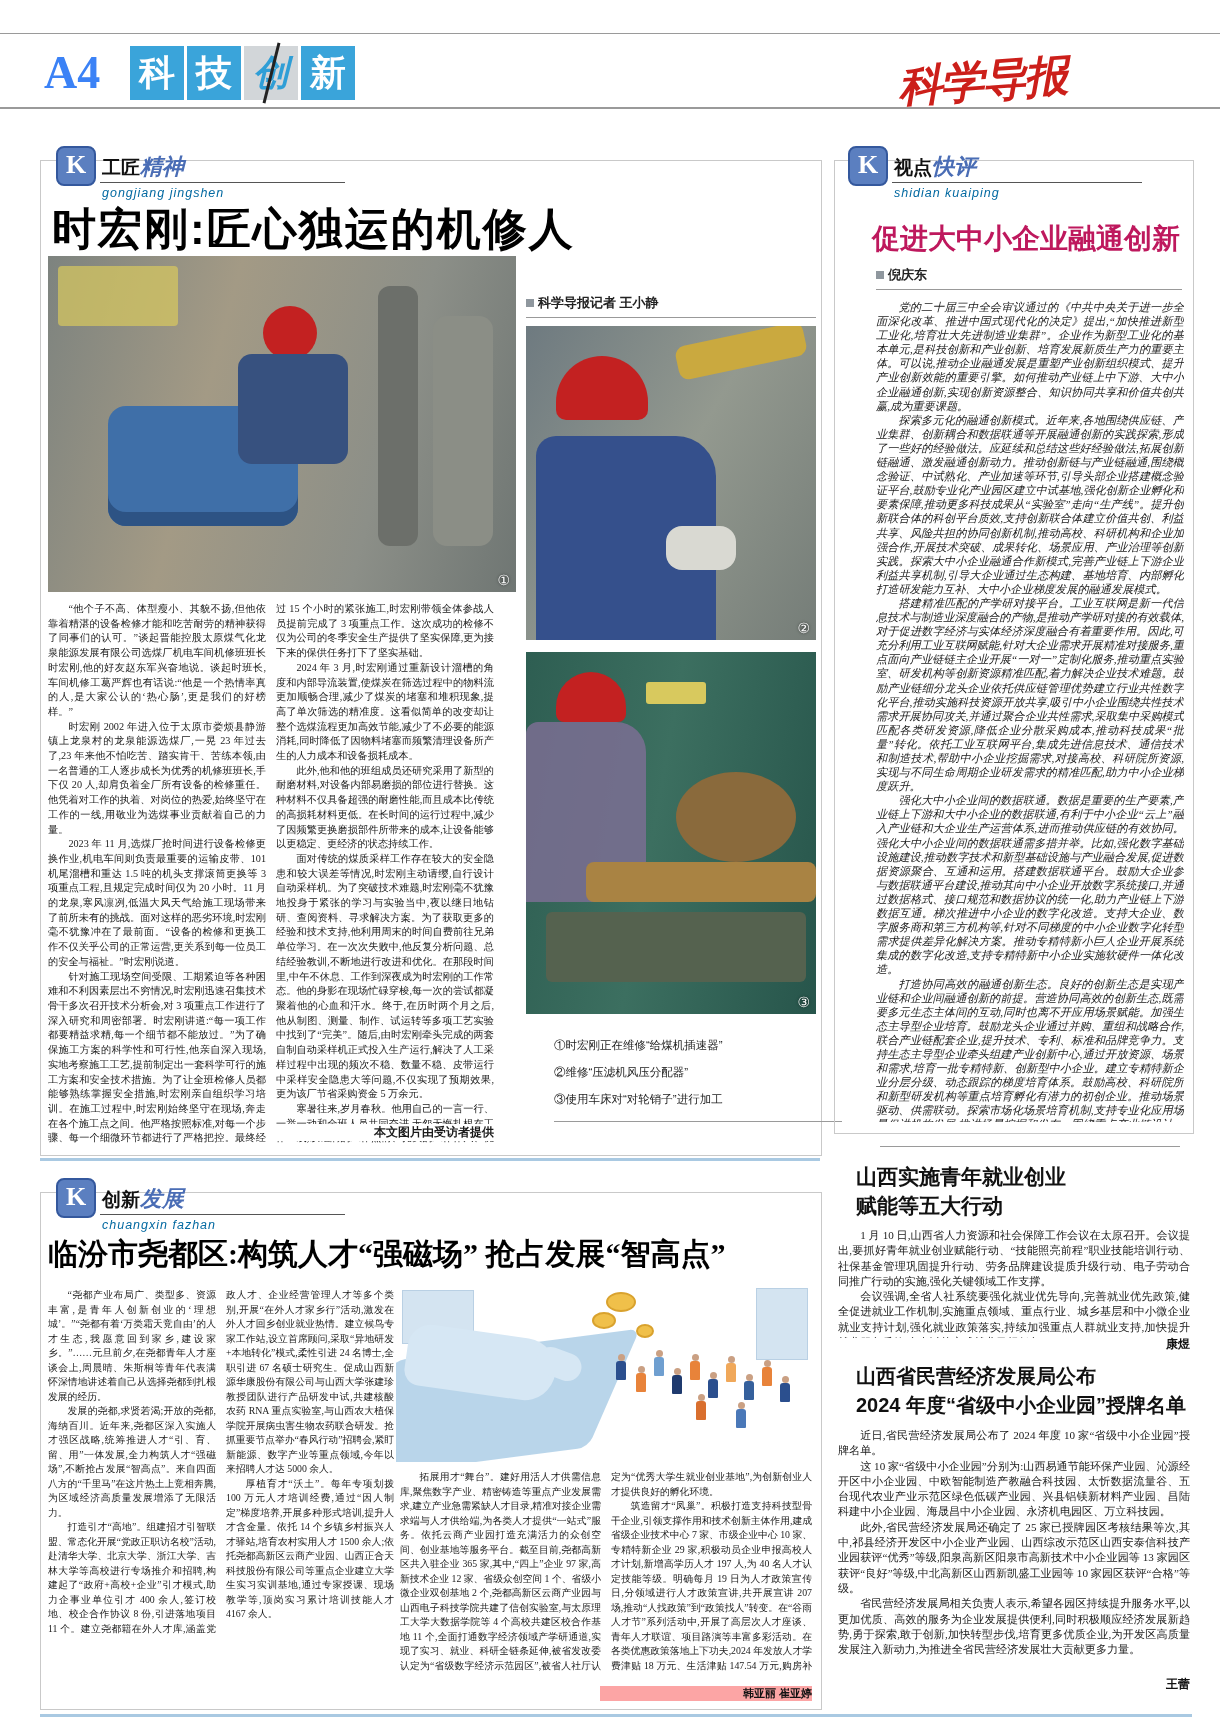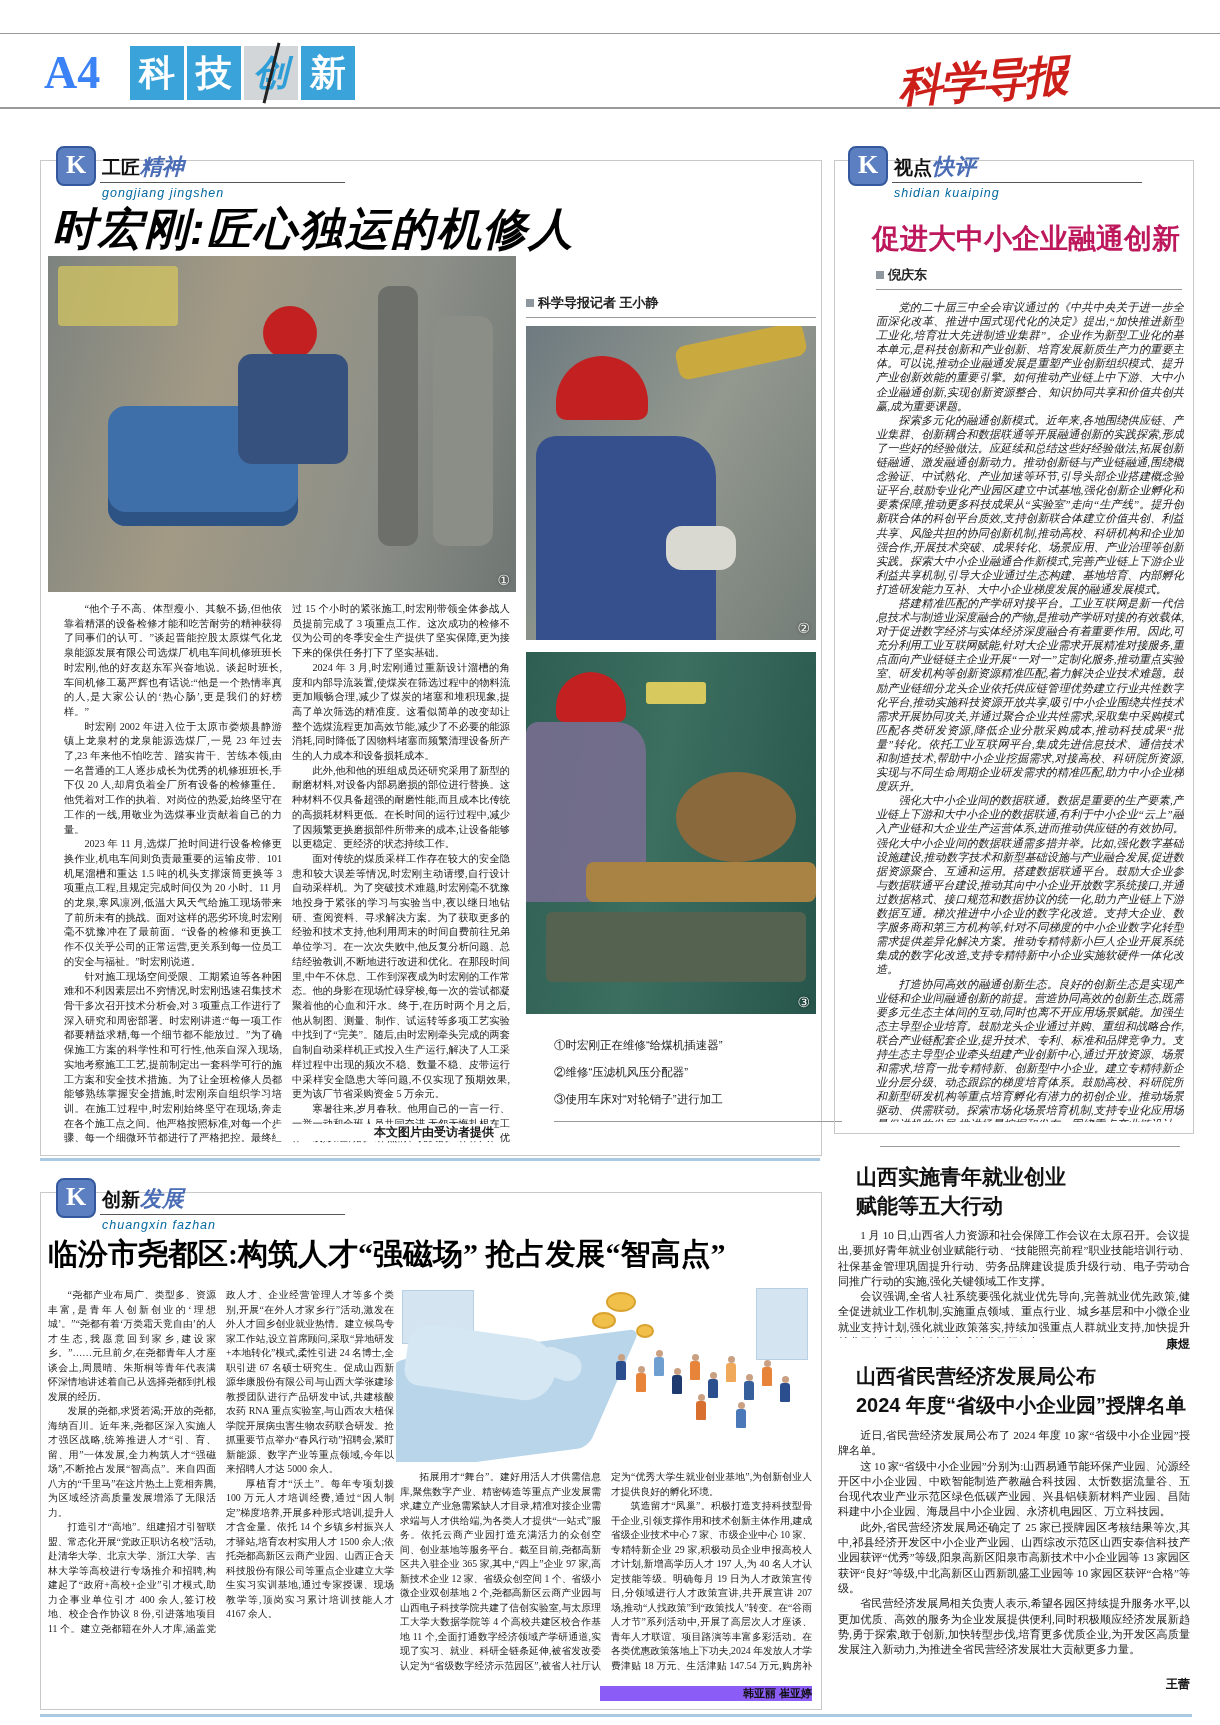--- a/index.html
+++ b/index.html
@@ -76,21 +76,21 @@
 
   <div class="abs bordered" style="left:40px;top:160px;width:780px;height:994px;"></div>
 
   <div class="abs kbox" style="left:56px;top:146px;">K</div>
   <div class="abs kicker" style="left:102px;top:152px;">
     <span>工匠</span><span class="script">精神</span>
   </div>
   <div class="abs kunder" style="left:100px;top:182px;width:245px;"></div>
   <div class="abs pinyin" style="left:102px;top:186px;">gongjiang jingshen</div>
 
-  <div class="abs headline-lead" style="left:52px;top:200px;font-style:italic;">时宏刚:匠心独运的机修人</div>
+  <div class="abs headline-lead" style="left:52px;top:200px;">时宏刚:匠心独运的机修人</div>
 
   <div class="photo" style="left:48px;top:256px;width:468px;height:336px;background:linear-gradient(105deg,#7d837f 0%,#a39a85 35%,#8c8f88 70%,#6f7673 100%);">
     <div class="abs" style="left:10px;top:10px;width:120px;height:60px;background:#d8c95e;opacity:.7;border-radius:4px;"></div>
     <div class="abs" style="left:60px;top:150px;width:190px;height:120px;background:#3f6fa8;border-radius:18px;box-shadow:inset 0 -14px 0 #2d5384;"></div>
     <div class="abs" style="left:215px;top:50px;width:54px;height:54px;background:#c32121;border-radius:50%;"></div>
     <div class="abs" style="left:190px;top:98px;width:110px;height:110px;background:#37517f;border-radius:14px;"></div>
     <div class="abs" style="left:330px;top:30px;width:40px;height:260px;background:#6c6f6a;border-radius:12px;"></div>
     <div class="abs" style="left:385px;top:60px;width:60px;height:230px;background:#8b8e86;border-radius:14px;"></div>
     <div class="plabel">①</div>
   </div>
@@ -117,21 +117,21 @@
     <div class="plabel">③</div>
   </div>
 
   <div class="abs" style="left:526px;top:1032px;width:290px;margin-left:28px;">
     <div class="caption">①时宏刚正在维修“给煤机插速器”</div>
     <div class="caption">②维修“压滤机风压分配器”</div>
     <div class="caption">③使用车床对“对轮销子”进行加工</div>
     <div class="hairline" style="width:288px;height:1px;margin-top:8px;"></div>
   </div>
 
-  <div class="abs bodycols lead-body" style="left:64px;top:602px;width:446px;height:548px;overflow:hidden;">
+  <div class="abs bodycols lead-body" style="left:48px;top:602px;width:446px;height:548px;overflow:hidden;">
       <p>“他个子不高、体型瘦小、其貌不扬,但他依靠着精湛的设备检修才能和吃苦耐劳的精神获得了同事们的认可。”谈起晋能控股太原煤气化龙泉能源发展有限公司选煤厂机电车间机修班班长时宏刚,他的好友赵东军兴奋地说。谈起时班长,车间机修工葛严辉也有话说:“他是一个热情率真的人,是大家公认的‘热心肠’,更是我们的好榜样。”</p>
       <p>时宏刚 2002 年进入位于太原市娄烦县静游镇上龙泉村的龙泉能源选煤厂,一晃 23 年过去了,23 年来他不怕吃苦、踏实肯干、苦练本领,由一名普通的工人逐步成长为优秀的机修班班长,手下仅 20 人,却肩负着全厂所有设备的检修重任。他凭着对工作的执着、对岗位的热爱,始终坚守在工作的一线,用敬业为选煤事业贡献着自己的力量。</p>
       <p>2023 年 11 月,选煤厂抢时间进行设备检修更换作业,机电车间则负责最重要的运输皮带、101 机尾溜槽和重达 1.5 吨的机头支撑滚筒更换等 3 项重点工程,且规定完成时间仅为 20 小时。11 月的龙泉,寒风凛冽,低温大风天气给施工现场带来了前所未有的挑战。面对这样的恶劣环境,时宏刚毫不犹豫冲在了最前面。“设备的检修和更换工作不仅关乎公司的正常运营,更关系到每一位员工的安全与福祉。”时宏刚说道。</p>
       <p>针对施工现场空间受限、工期紧迫等各种困难和不利因素层出不穷情况,时宏刚迅速召集技术骨干多次召开技术分析会,对 3 项重点工作进行了深入研究和周密部署。时宏刚讲道:“每一项工作都要精益求精,每一个细节都不能放过。”为了确保施工方案的科学性和可行性,他亲自深入现场,实地考察施工工艺,提前制定出一套科学可行的施工方案和安全技术措施。为了让全班检修人员都能够熟练掌握安全措施,时宏刚亲自组织学习培训。在施工过程中,时宏刚始终坚守在现场,奔走在各个施工点之间。他严格按照标准,对每一个步骤、每一个细微环节都进行了严格把控。最终经过 15 个小时的紧张施工,时宏刚带领全体参战人员提前完成了 3 项重点工作。这次成功的检修不仅为公司的冬季安全生产提供了坚实保障,更为接下来的保供任务打下了坚实基础。</p>
       <p>2024 年 3 月,时宏刚通过重新设计溜槽的角度和内部导流装置,使煤炭在筛选过程中的物料流更加顺畅合理,减少了煤炭的堵塞和堆积现象,提高了单次筛选的精准度。这看似简单的改变却让整个选煤流程更加高效节能,减少了不必要的能源消耗,同时降低了因物料堵塞而频繁清理设备所产生的人力成本和设备损耗成本。</p>
       <p>此外,他和他的班组成员还研究采用了新型的耐磨材料,对设备内部易磨损的部位进行替换。这种材料不仅具备超强的耐磨性能,而且成本比传统的高损耗材料更低。在长时间的运行过程中,减少了因频繁更换磨损部件所带来的成本,让设备能够以更稳定、更经济的状态持续工作。</p>
       <p>面对传统的煤质采样工作存在较大的安全隐患和较大误差等情况,时宏刚主动请缨,自行设计自动采样机。为了突破技术难题,时宏刚毫不犹豫地投身于紧张的学习与实验当中,夜以继日地钻研、查阅资料、寻求解决方案。为了获取更多的经验和技术支持,他利用周末的时间自费前往兄弟单位学习。在一次次失败中,他反复分析问题、总结经验教训,不断地进行改进和优化。在那段时间里,中午不休息、工作到深夜成为时宏刚的工作常态。他的身影在现场忙碌穿梭,每一次的尝试都凝聚着他的心血和汗水。终于,在历时两个月之后,他从制图、测量、制作、试运转等多项工艺实验中找到了“完美”。随后,由时宏刚牵头完成的两套自制自动采样机正式投入生产运行,解决了人工采样过程中出现的频次不稳、数量不稳、皮带运行中采样安全隐患大等问题,不仅实现了预期效果,更为该厂节省采购资金 5 万余元。</p>
       <p>寒暑往来,岁月春秋。他用自己的一言一行、一举一动和全班人员共同奋进,无怨无悔扎根在工作一线,以饱满的工作热情、扎实的工作作风、优异的工作成绩为实现自己的人生价值而不断努力奋斗。</p>
     </div>
   <div class="abs credit" style="left:276px;top:1124px;width:218px;background:#fff;">本文图片由受访者提供</div>
@@ -258,17 +258,17 @@
   <div class="abs bodycols talent-body talent-a" style="left:48px;top:1288px;width:346px;height:410px;overflow:hidden;">
       <p>“尧都产业布局广、类型多、资源丰富,是青年人创新创业的‘理想城’。”“尧都有着‘万类霜天竞自由’的人才生态,我愿意回到家乡,建设家乡。”……元旦前夕,在尧都青年人才座谈会上,周晨晴、朱斯桐等青年代表满怀深情地讲述着自己从选择尧都到扎根发展的经历。</p>
       <p>发展的尧都,求贤若渴;开放的尧都,海纳百川。近年来,尧都区深入实施人才强区战略,统筹推进人才“引、育、留、用”一体发展,全力构筑人才“强磁场”,不断抢占发展“智高点”。来自四面八方的“千里马”在这片热土上竞相奔腾,为区域经济高质量发展增添了无限活力。</p>
       <p>打造引才“高地”。组建招才引智联盟、常态化开展“党政正职访名校”活动,赴清华大学、北京大学、浙江大学、吉林大学等高校进行专场推介和招聘,构建起了“政府+高校+企业”引才模式,助力企事业单位引才 400 余人,签订校地、校企合作协议 8 份,引进落地项目 11 个。建立尧都籍在外人才库,涵盖党政人才、企业经营管理人才等多个类别,开展“在外人才家乡行”活动,激发在外人才回乡创业就业热情。建立候鸟专家工作站,设立首席顾问,采取“异地研发+本地转化”模式,柔性引进 24 名博士,全职引进 67 名硕士研究生。促成山西新源华康股份有限公司与山西大学张建珍教授团队进行产品研发中试,共建核酸农药 RNA 重点实验室,与山西农大植保学院开展病虫害生物农药联合研发。抢抓重要节点举办“春风行动”招聘会,紧盯新能源、数字产业等重点领域,今年以来招聘人才达 5000 余人。</p>
       <p>厚植育才“沃土”。每年专项划拨 100 万元人才培训经费,通过“因人制定”梯度培养,开展多种形式培训,提升人才含金量。依托 14 个乡镇乡村振兴人才驿站,培育农村实用人才 1500 余人;依托尧都高新区云商产业园、山西正合天科技股份有限公司等重点企业建立大学生实习实训基地,通过专家授课、现场教学等,顶岗实习累计培训技能人才 4167 余人。</p>
     </div>
   <div class="abs bodycols talent-body talent-b" style="left:400px;top:1470px;width:412px;height:210px;overflow:hidden;">
       <p>拓展用才“舞台”。建好用活人才供需信息库,聚焦数字产业、精密铸造等重点产业发展需求,建立产业急需紧缺人才目录,精准对接企业需求端与人才供给端,为各类人才提供“一站式”服务。依托云商产业园打造充满活力的众创空间、创业基地等服务平台。截至目前,尧都高新区共入驻企业 365 家,其中,“四上”企业 97 家,高新技术企业 12 家、省级众创空间 1 个、省级小微企业双创基地 2 个,尧都高新区云商产业园与山西电子科技学院共建了信创实验室,与太原理工大学大数据学院等 4 个高校共建区校合作基地 11 个,全面打通数字经济领域产学研通道,实现了实习、就业、科研全链条延伸,被省发改委认定为“省级数字经济示范园区”,被省人社厅认定为“优秀大学生就业创业基地”,为创新创业人才提供良好的孵化环境。</p>
       <p>筑造留才“凤巢”。积极打造支持科技型骨干企业,引领支撑作用和技术创新主体作用,建成省级企业技术中心 7 家、市级企业中心 10 家、专精特新企业 29 家,积极动员企业申报高校人才计划,新增高学历人才 197 人,为 40 名人才认定技能等级。明确每月 19 日为人才政策宣传日,分领域进行人才政策宣讲,共开展宣讲 207 场,推动“人找政策”到“政策找人”转变。在“谷雨人才节”系列活动中,开展了高层次人才座谈、青年人才联谊、项目路演等丰富多彩活动。在各类优惠政策落地上下功夫,2024 年发放人才学费津贴 18 万元、生活津贴 147.54 万元,购房补贴 28 万元,为 10 名高层次人才子女解决就学需求。</p>
     </div>
-  <div class="abs sig" style="left:600px;top:1686px;width:212px;font-size:11px;background:#8b5cf6;">韩亚丽 崔亚婷</div>
+  <div class="abs sig" style="left:600px;top:1686px;width:212px;font-size:11px;background:#fca5a5;">韩亚丽 崔亚婷</div>
 
   <div class="abs sep-blue" style="left:40px;top:1714px;width:1152px;height:3px;"></div>
 
 </div>
 
 </body></html>

